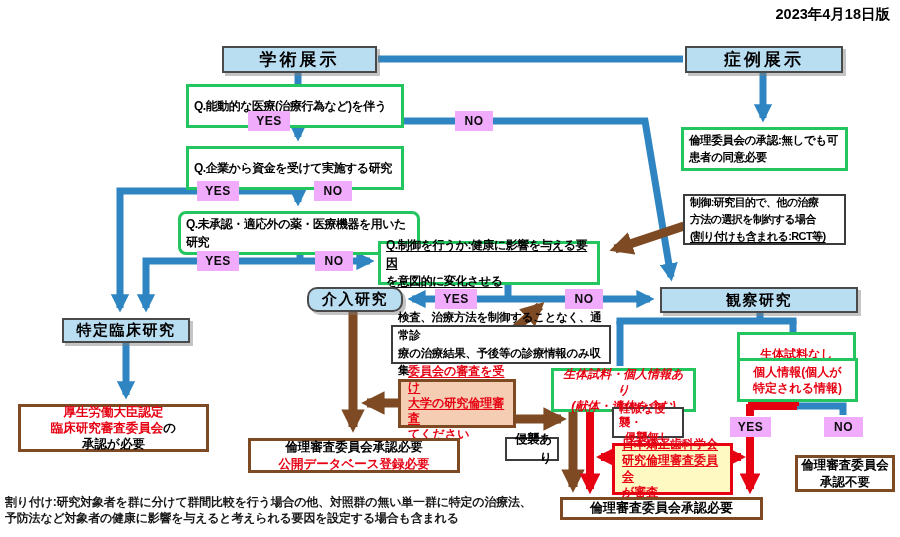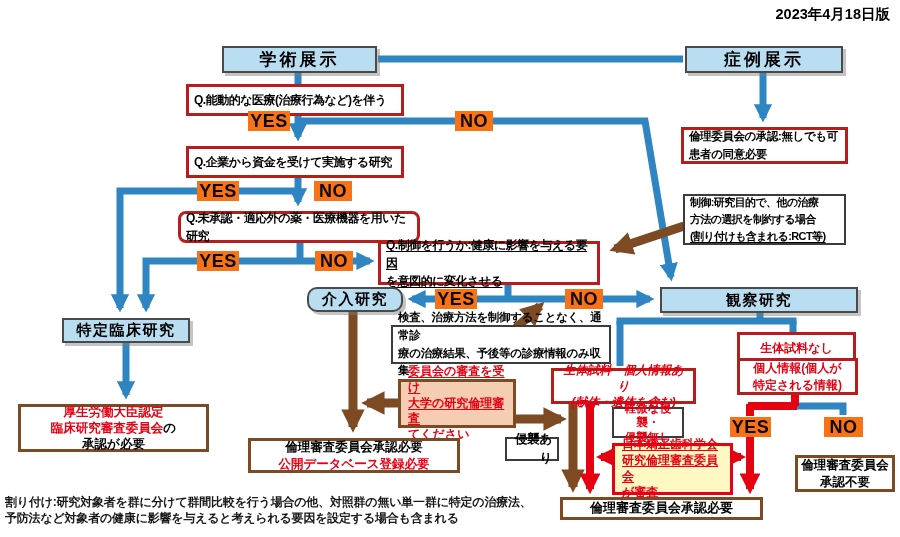--- a/index.html
+++ b/index.html
@@ -4,31 +4,31 @@
 <style>
   html,body{margin:0;padding:0;background:#fff;}
   #canvas{position:relative;width:900px;height:537px;background:#ffffff;
           font-family:"Liberation Sans","DejaVu Sans",sans-serif;overflow:hidden;}
   #connectors{position:absolute;left:0;top:0;width:900px;height:537px;}
   .abs{position:absolute;box-sizing:border-box;}
   .node{background:#b9ddf1;border:2px solid #4a4a4a;box-shadow:3px 3px 0 rgba(125,125,125,.45);
         display:flex;align-items:center;justify-content:center;font-weight:bold;color:#000;}
   .node.big{font-size:17px;letter-spacing:3px;}
   .node.mid{font-size:15px;letter-spacing:1.5px;}
-  .tag{background:#f97316;color:#0b0b0b;font-weight:bold;font-size:18px;
+  .tag{background:#f0abfc;color:#0b0b0b;font-weight:bold;font-size:12px;
        display:flex;align-items:center;justify-content:center;letter-spacing:.5px;}
-  .qbox{background:#fff;border:3px solid #b91c1c;color:#000;font-weight:bold;font-size:12px;
+  .qbox{background:#fff;border:3px solid #22c55e;color:#000;font-weight:bold;font-size:12px;
         letter-spacing:-.5px;display:flex;flex-direction:column;justify-content:center;
-        padding:13px 5px;line-height:1.5;}
+        padding:19px 5px;line-height:1.5;}
   .qbox.redtxt{color:#e60012;letter-spacing:0;}
   .qbox.center{text-align:center;align-items:center;}
   .plain{background:#fff;border:2px solid #3c3c3c;color:#000;font-weight:bold;font-size:11.5px;
          letter-spacing:-.3px;display:flex;flex-direction:column;justify-content:center;
          padding:1px 5px;line-height:1.55;}
-  .plain.redtxt{color:#e60012;text-align:center;align-items:center;letter-spacing:0;line-height:1.25;}
+  .plain.redtxt{color:#e60012;text-align:left;align-items:center;letter-spacing:0;line-height:1.25;}
   .plain.center{text-align:right;align-items:center;font-size:12.5px;}
   .result{background:#fff;border:3px solid #7d4a23;color:#000;font-weight:bold;font-size:12.5px;
           display:flex;flex-direction:column;justify-content:center;align-items:center;
           text-align:center;line-height:1.3;}
   .pink{background:#f5cdb2;border:3px solid #7d4a23;color:#e60012;font-weight:bold;font-size:12px;
         display:flex;flex-direction:column;justify-content:center;padding:2px 7px;line-height:1.32;}
   .pink.redborder{background:#fef9c3;border:3px solid #e60012;}
   .u{text-decoration:underline;text-underline-offset:2px;}
   .red{color:#e60012;}
   #date{font-weight:bold;font-size:14.5px;color:#000;text-align:right;}

